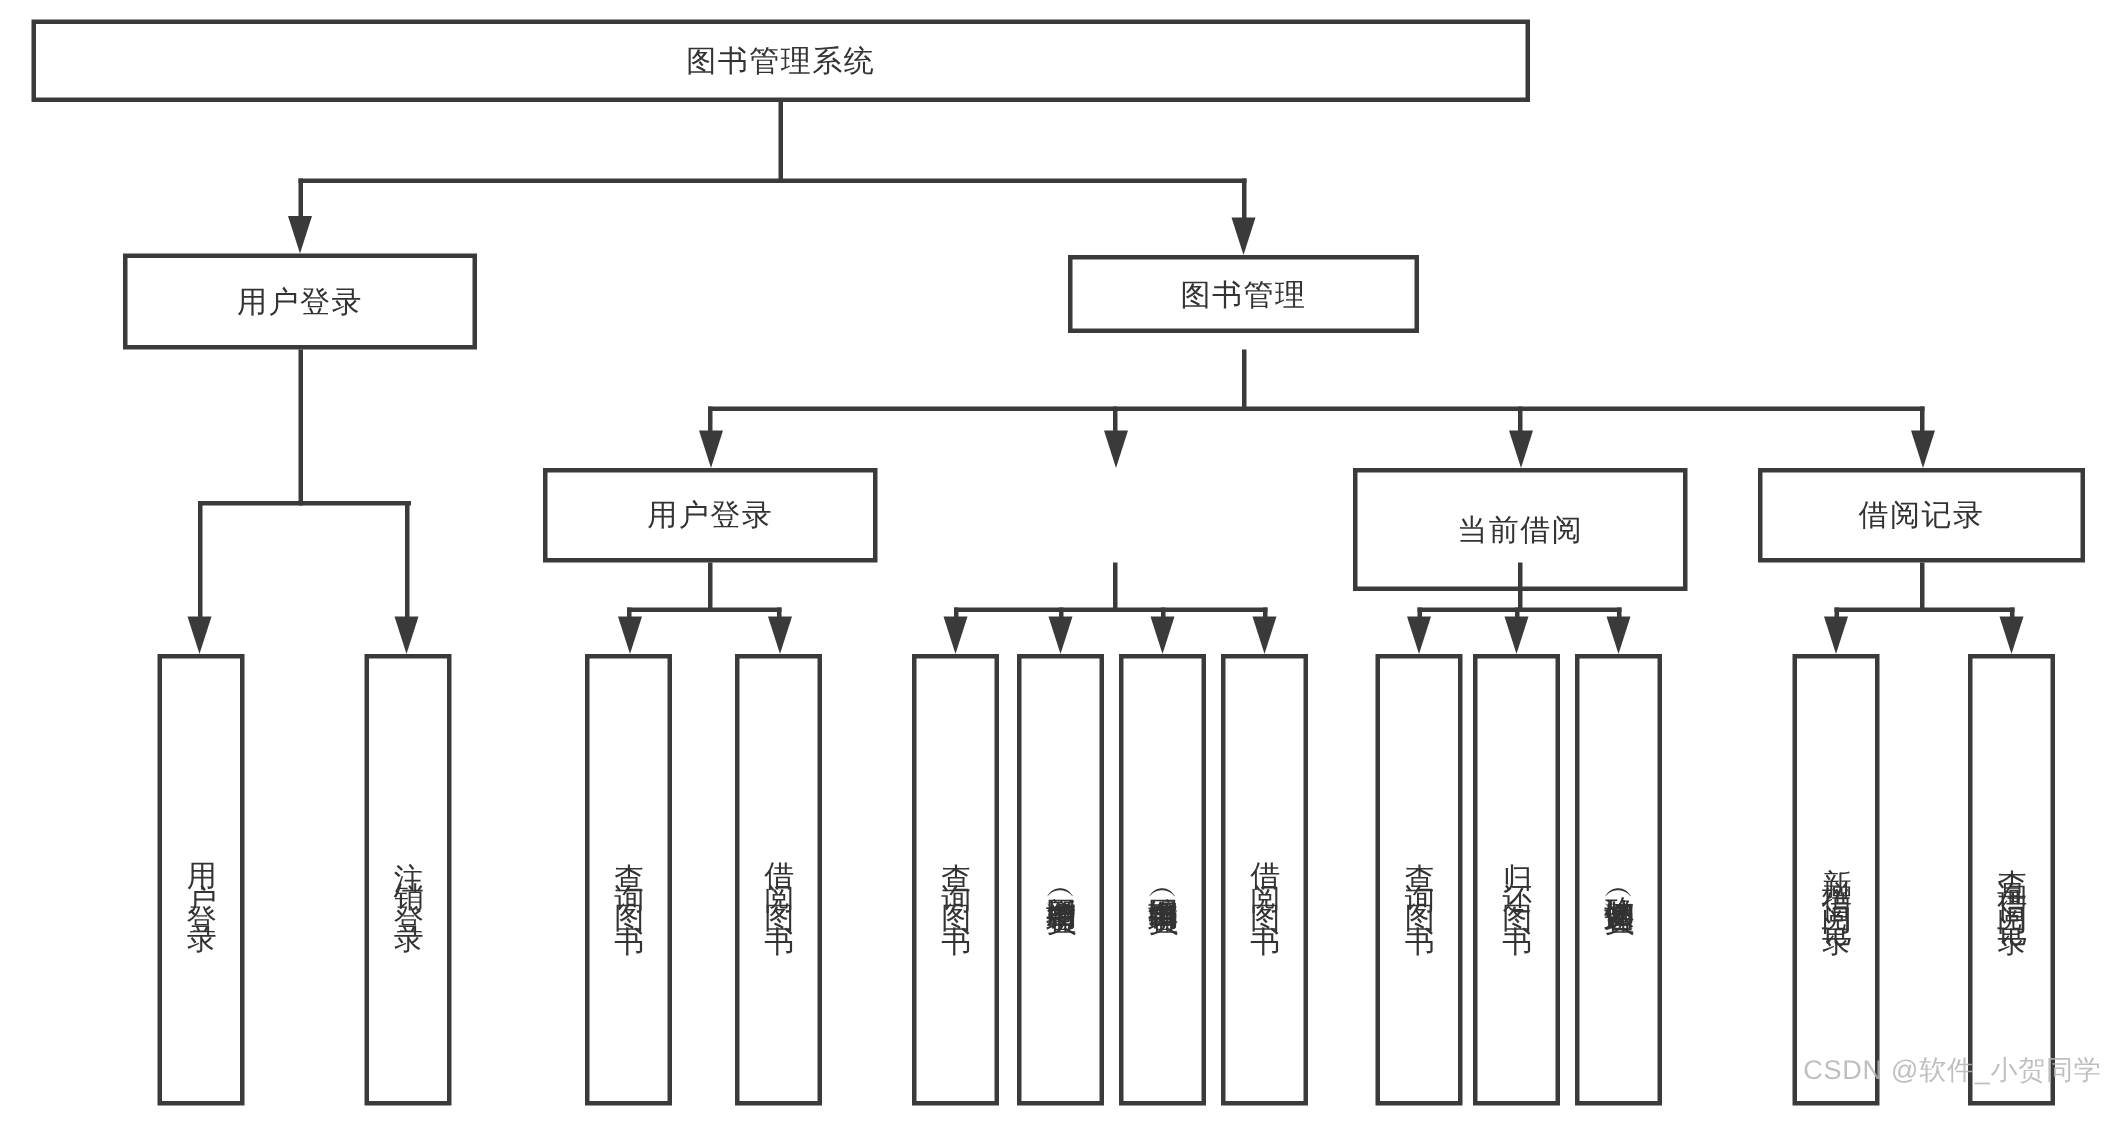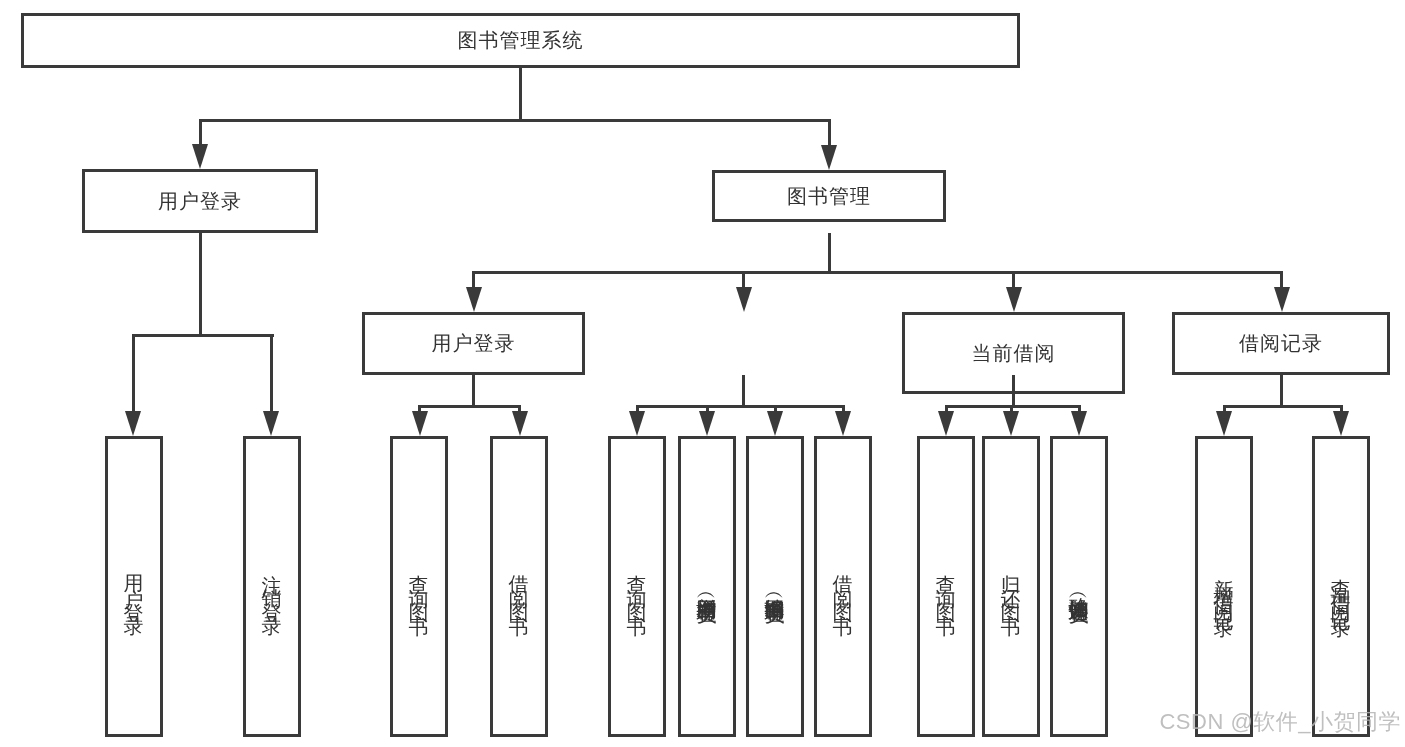--- a/index.html
+++ b/index.html
@@ -50,23 +50,23 @@
   }
   .arrow{
     position:absolute;
     width:0;height:0;
     border-left:8px solid transparent;
     border-right:8px solid transparent;
     border-top:25px solid var(--line);
   }
   .watermark{
     position:absolute;
-    right:4px;bottom:10px;
+    right:4px;bottom:22px;
     color:var(--wm);
-    font-size:22px;
+    font-size:18px;
     letter-spacing:0.5px;
     opacity:.85;
     z-index:5;
     margin-left:32px;
   }
 </style>
 </head>
 <body>
 
 <div id="stage">

